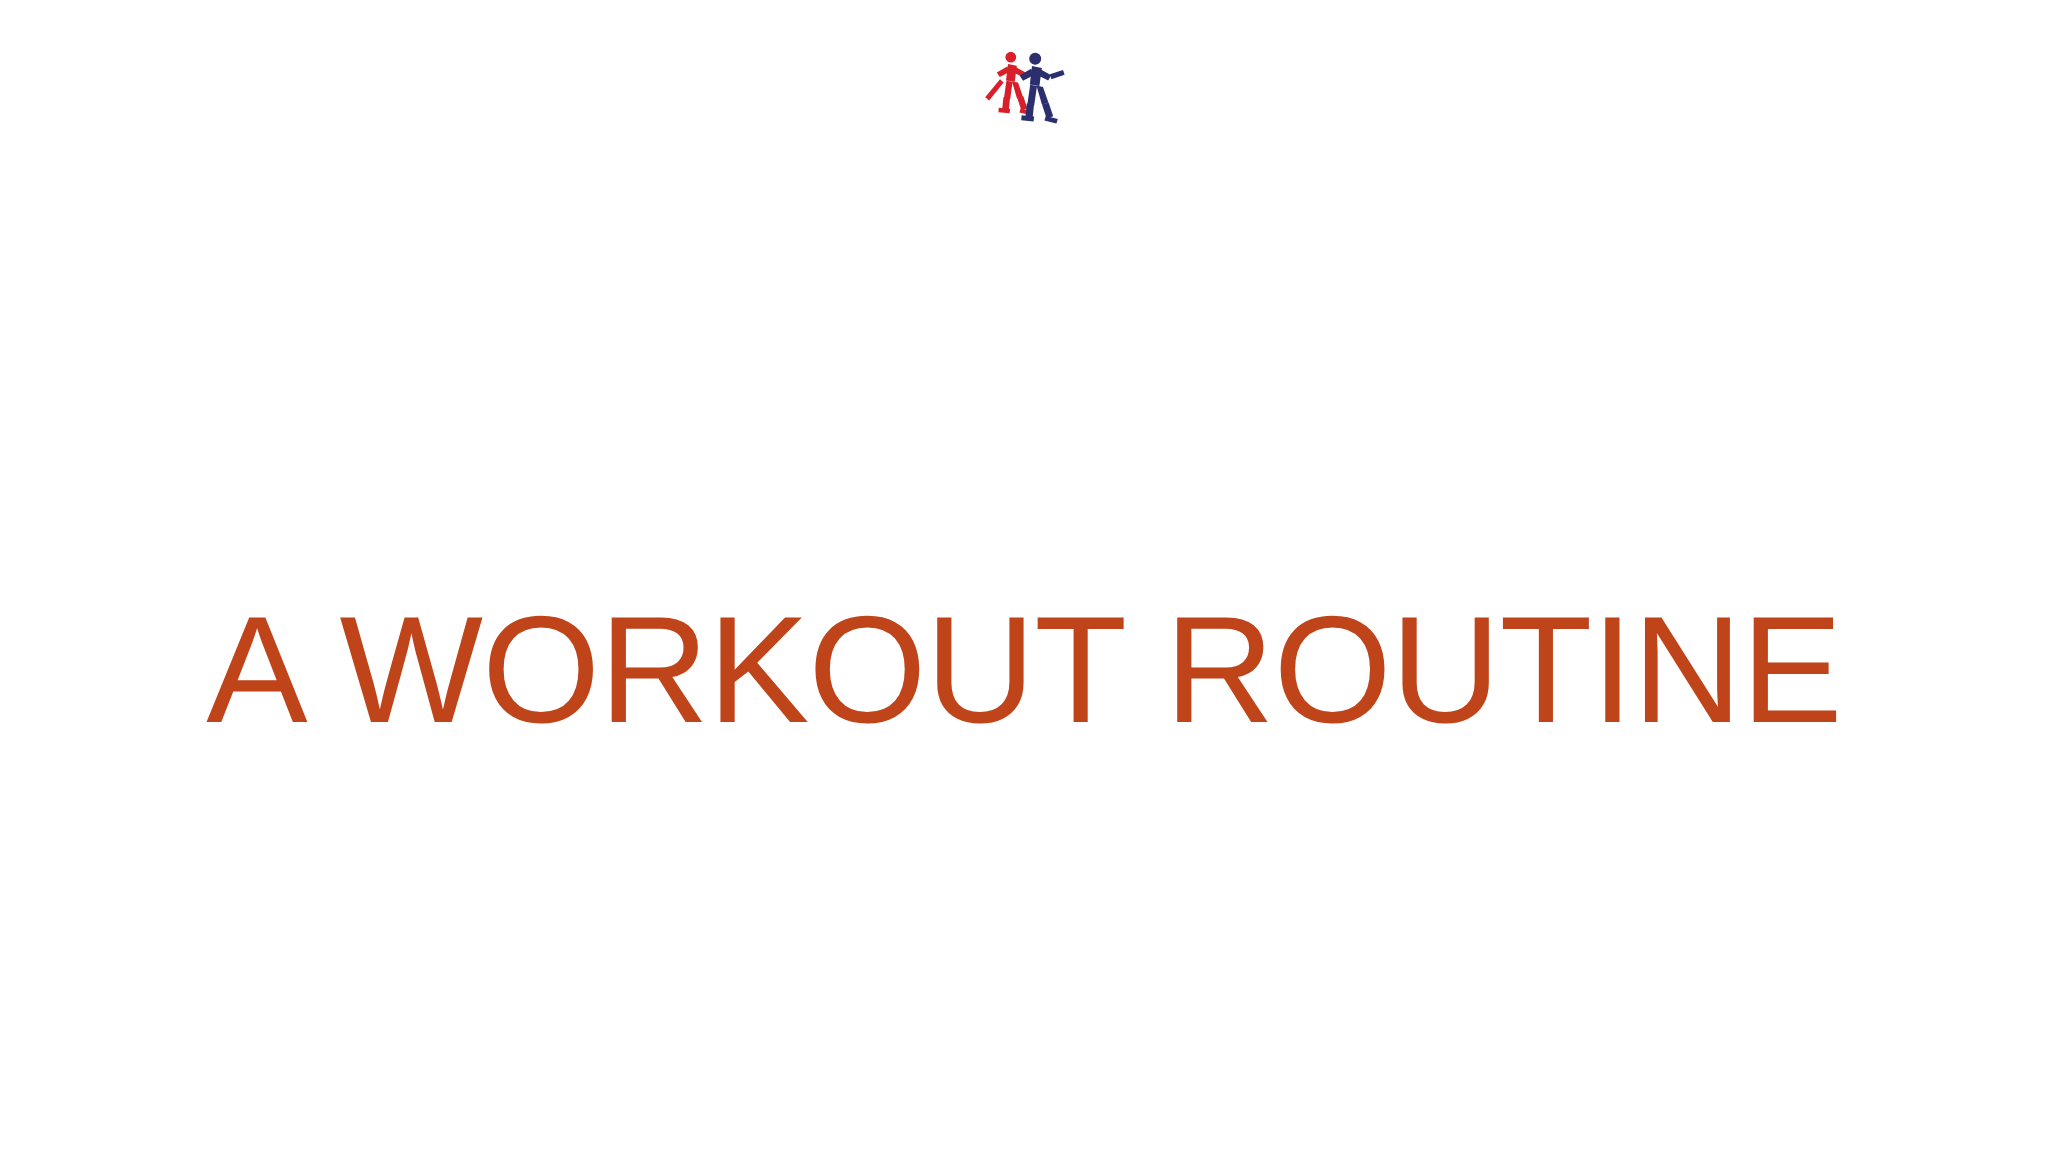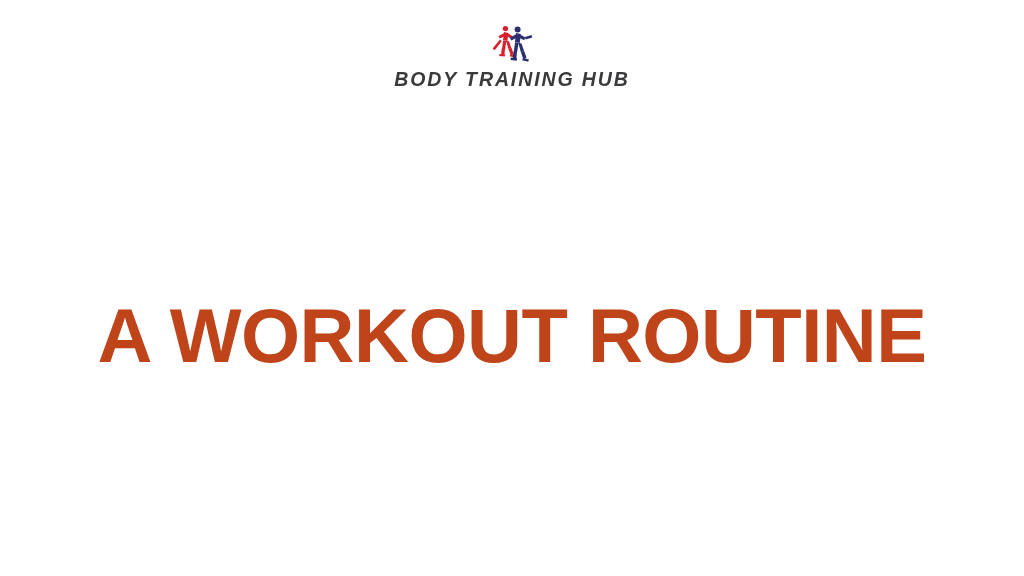--- a/index.html
+++ b/index.html
@@ -54,21 +54,21 @@
   }
 
   
   .headline {
     position: absolute;
     top: 236px;
     left: 0;
     width: 1024px;
     text-align: center;
     font-family: "Liberation Sans", sans-serif;
-    font-weight: 700;
+    font-weight: 400;
     font-size: 76px;
     line-height: 97px;
     letter-spacing: -0.5px;
     color: #c0441a;
     text-transform: uppercase;
   }
 
   .headline-line {
     display: block;
     white-space: nowrap;
@@ -105,20 +105,19 @@
         <path d="M25.1 18.4 l3.4 0.6 -1.4 9.6 -3.4 -0.6 z"></path>
         <path d="M28.2 18.8 l3.3 0.7 2.7 7.8 -3.2 1.1 z"></path>
         <path d="M23.4 27.8 l3.6 0.4 -0.7 6.8 -3.6 -0.4 z"></path>
         <path d="M31.0 28.2 l3.3 -1.0 2.3 6.9 -3.3 1.1 z"></path>
         <path d="M20.8 33.6 l6.3 0.7 -0.3 2.4 -6.2 -0.6 z"></path>
         <path d="M32.9 34.0 l6.0 1.5 -0.7 2.2 -6.0 -1.4 z"></path>
         <path d="M34.9 13.1 l6.6 -2.1 0.8 2.4 -6.6 2.2 z"></path>
       </g>
     </svg>
 
-    <div class="brand-name">BODY TRAINING HUB</div>
   </div>
 
   <h1 class="headline">
     <span class="headline-line">A WORKOUT ROUTINE</span>
   </h1>
 
 </div>
 
 </body></html>

